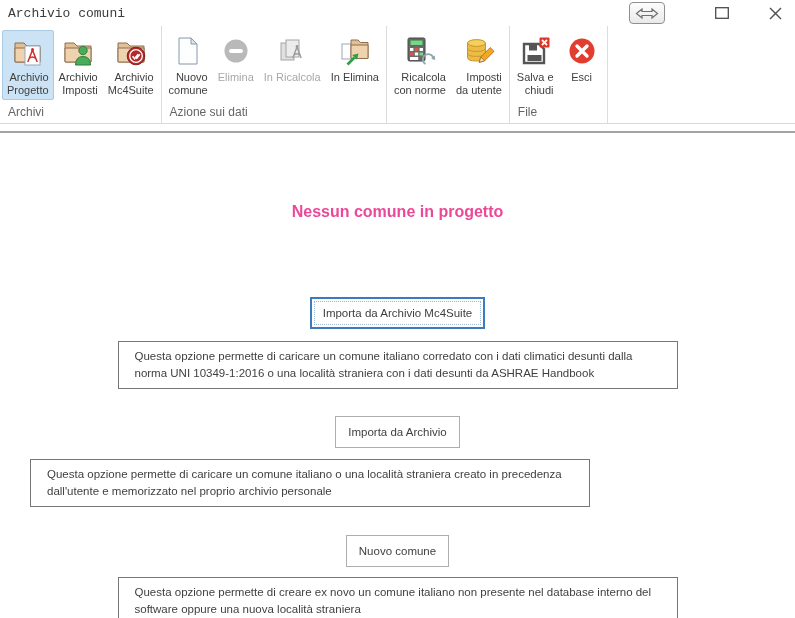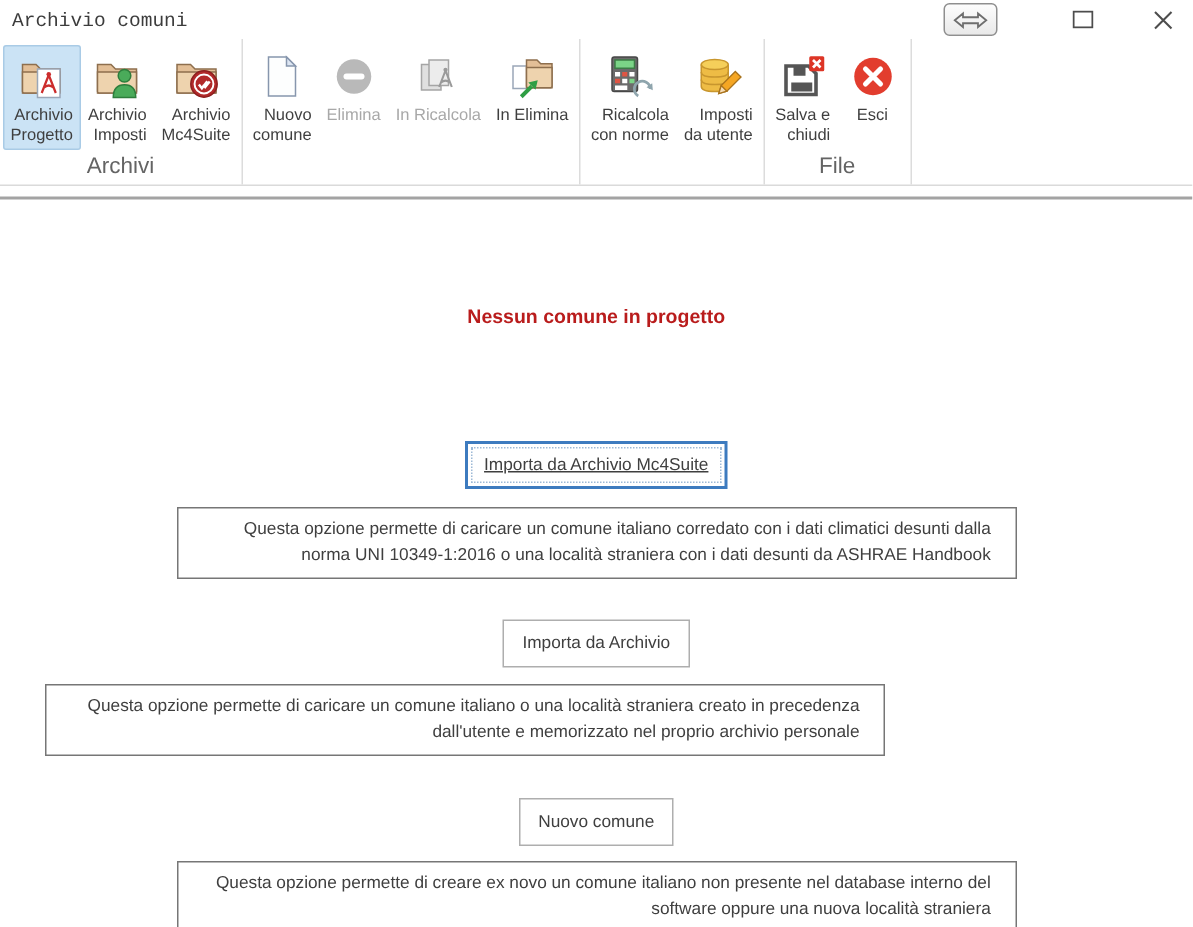--- a/index.html
+++ b/index.html
@@ -23,50 +23,50 @@
     display:flex; align-items:center; justify-content:center; padding:0; cursor:default;
   }
   .max-btn, .close-btn { background:none; border:none; padding:0; display:flex; align-items:center; justify-content:center; cursor:default; }
   .max-btn { margin-right:40px; }
   .close-btn { margin-right:13px; }
 
   
   .ribbon { height:98px; display:flex; align-items:stretch; border-bottom:1px solid #dadada; background:#fff; }
   .rgroup { display:flex; flex-direction:column; border-right:1px solid #dcdcdc; padding:4px 2px 0 2px; }
   .rgroup-buttons { flex:1; display:flex; align-items:flex-start; }
-  .rgroup-label { font-size:15px; color:#646464; text-align:center; padding:2px 6px 4px 6px; white-space:nowrap; }
+  .rgroup-label { font-size:12px; color:#646464; text-align:left; padding:2px 6px 4px 6px; white-space:nowrap; }
   .rbtn {
     display:flex; flex-direction:column; align-items:center;
     padding:4px 4px 2px 4px; min-width:46px;
     border:1px solid transparent; border-radius:2px;
     font-size:11px; line-height:13px; text-align:right; color:#3f3f3f; cursor:default;
   }
   .rbtn.selected { background:#cbe3f5; border-color:#a9cbe6; }
   .rbtn.disabled { color:#a8a8a8; }
   .ricon { width:32px; height:32px; margin-bottom:4px; display:block; }
   .rlabel .l1, .rlabel .l2 { display:block; white-space:nowrap; }
 
   .splitter { height:9px; border-bottom:2px solid #a3a3a3; }
 
   
   .content { text-align:center; }
-  .empty-title { margin-top:70px; font-size:13px; font-weight:bold; color:#b91c1c; }
+  .empty-title { margin-top:70px; font-size:16px; font-weight:bold; color:#ec4899; }
   .action-btn {
     display:inline-block; margin:0 auto; background:#fff;
     border:1px solid #aeaeae; color:#3f3f3f;
     font-family:inherit; font-size:11.5px; padding:9px 12px; cursor:default;
   }
   .action-btn.primary {
     border:2px solid #3d7bbf; padding:8px 11px;
-    outline:1px dotted #9db9d6; outline-offset:-5px;text-decoration:underline;
+    outline:1px dotted #9db9d6; outline-offset:-5px;
   }
   .desc-box {
     width:560px; margin:0 auto; border:1px solid #767676;
     font-size:11.5px; line-height:17px; color:#3f3f3f;
-    text-align:right; padding:6px 16px;
+    text-align:left; padding:6px 16px;
   }
   .mt-btn1 { margin-top:76px; }
   .mt-desc1 { margin-top:12px; }
   .mt-btn2 { margin-top:27px; }
   .mt-desc2 { margin-top:11px;margin-left:30px; }
   .mt-btn3 { margin-top:28px; }
   .mt-desc3 { margin-top:10px; }
 </style>
 </head>
 <body>
@@ -201,20 +201,21 @@
               <path d="M8.5 29.5 L15.5 22.5" stroke="#2f9e44" stroke-width="2.6"></path>
               <path d="M19.5 18.5 L13.2 20 L18 24.8 z" fill="#2f9e44"></path>
             </svg>
           </span>
           <span class="rlabel">
             <span class="l1">In Elimina</span>
             <span class="l2"></span>
           </span>
         </div>
       </div>
+      <div class="rgroup-label">Azione sui dati</div>
     </div>
 
     <div class="rgroup">
       <div class="rgroup-buttons">
         <div class="rbtn">
           <span class="ricon">
             <svg viewBox="0 0 32 32" width="32" height="32">
               <rect x="4" y="3" width="17" height="23" rx="1.5" fill="#6b6b6b" stroke="#474747"></rect>
               <rect x="6" y="5" width="13" height="5.5" fill="#7bd487" stroke="#3c7c46"></rect>
               <rect x="6" y="13" width="3.4" height="3" fill="#ffffff"></rect>

